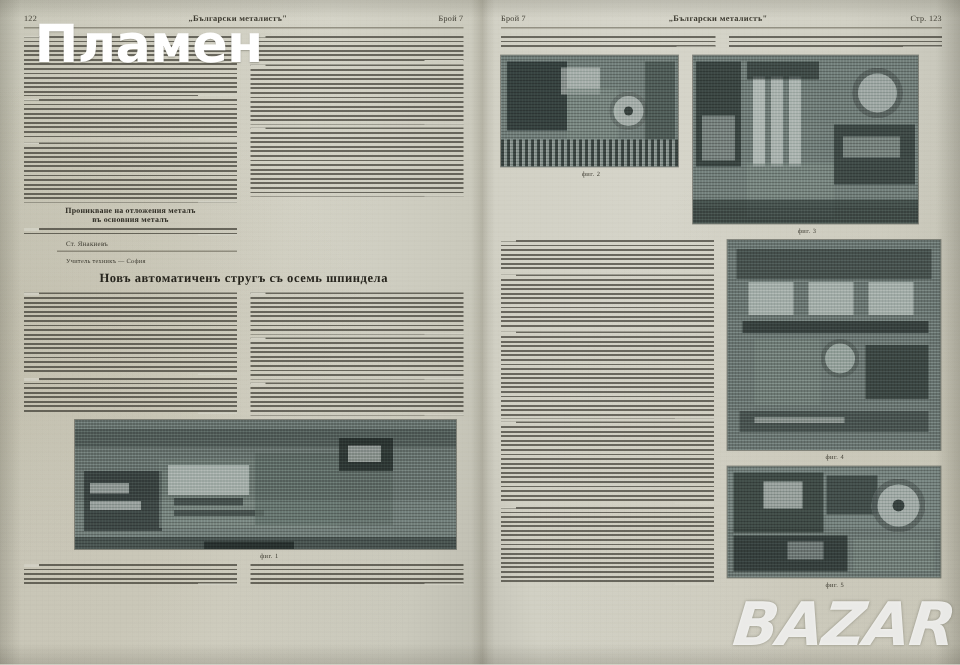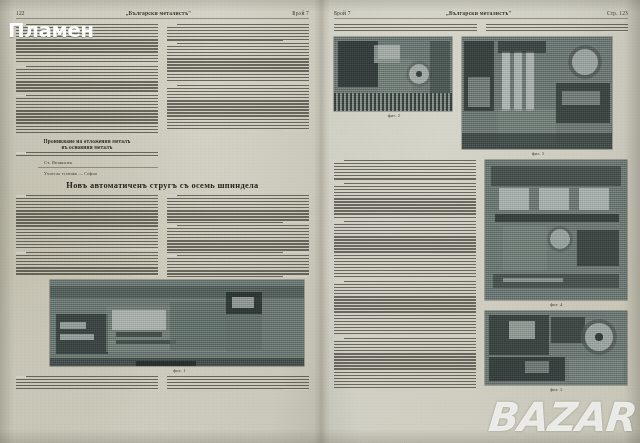--- a/index.html
+++ b/index.html
@@ -104,23 +104,23 @@
     mix-blend-mode:overlay;
   }
   .cap{text-align:center;font-size:4.3px;color:#3b392f;margin-top:2px;letter-spacing:.3px;}
   
   .mch{position:absolute;background:rgba(35,44,42,.55);}
   .mlt{position:absolute;background:rgba(222,228,224,.55);}
   .mmid{position:absolute;background:rgba(120,134,128,.6);}
   .circ{position:absolute;border-radius:50%;}
   
   .wm-plamen{
-    position:absolute;left:8px;top:17px;z-index:9;
+    position:absolute;left:23px;top:17px;z-index:9;
     font-family:"DejaVu Sans",sans-serif;font-weight:bold;
-    font-size:20px;line-height:27px;color:#ffffff;letter-spacing:-.5px;
+    font-size:35px;line-height:27px;color:#ffffff;letter-spacing:-.5px;
     text-shadow:0 1px 1px rgba(60,60,50,.35);
   }
   .wm-bazar{
     position:absolute;right:4px;bottom:6px;z-index:9;
     font-family:"DejaVu Sans",sans-serif;font-style:italic;font-weight:bold;
     font-size:40px;line-height:40px;color:rgba(255,255,255,.82);
     letter-spacing:-1px;
     text-shadow:0 0 2px rgba(80,80,65,.5);
     transform:skewX(-6deg);
   }

